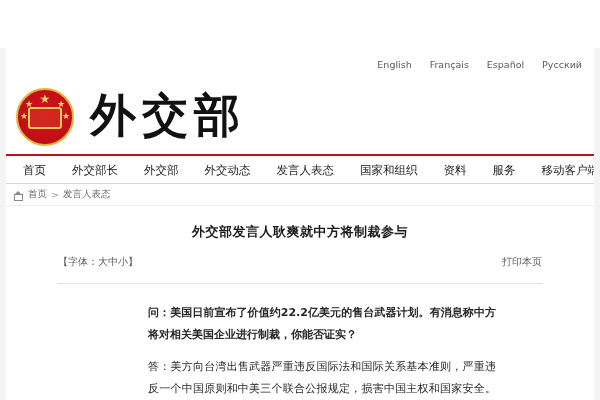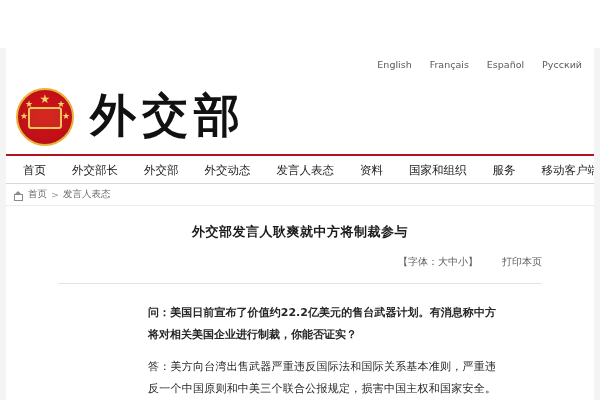--- a/index.html
+++ b/index.html
@@ -131,21 +131,21 @@
     letter-spacing: 0.5px;
   }
   .pubdate {
     text-align: center;
     font-size: 10px;
     color: #8c8c8c;
     margin-top: 14px;
   }
   .toolrow {
     display: flex;
-    justify-content: flex-end;
+    justify-content: space-between;
     align-items: center;
     gap: 24px;
     margin-top: 13px;
     font-size: 10px;
     color: #5e5e5e;
   }
   .fontsize { white-space: nowrap; }
   .fontsize .opt { cursor: pointer; }
   .printlink { cursor: pointer; white-space: nowrap; }
   .divider {
@@ -201,22 +201,22 @@
     </div>
     <div class="wordmark">外交部</div>
   </div>
 
   <div class="navbar">
     <div class="item">首页</div>
     <div class="item">外交部长</div>
     <div class="item">外交部</div>
     <div class="item">外交动态</div>
     <div class="item">发言人表态</div>
+    <div class="item">国家和组织</div>
     <div class="item">资料</div>
-    <div class="item">国家和组织</div>
     <div class="item">服务</div>
     <div class="item">移动客户端</div>
   </div>
 
   <div class="breadcrumb">
     <span class="home-icon"></span>
     <a href="#">首页</a>
     <span class="sep">&gt;</span>
     <a href="#">发言人表态</a>
   </div>

